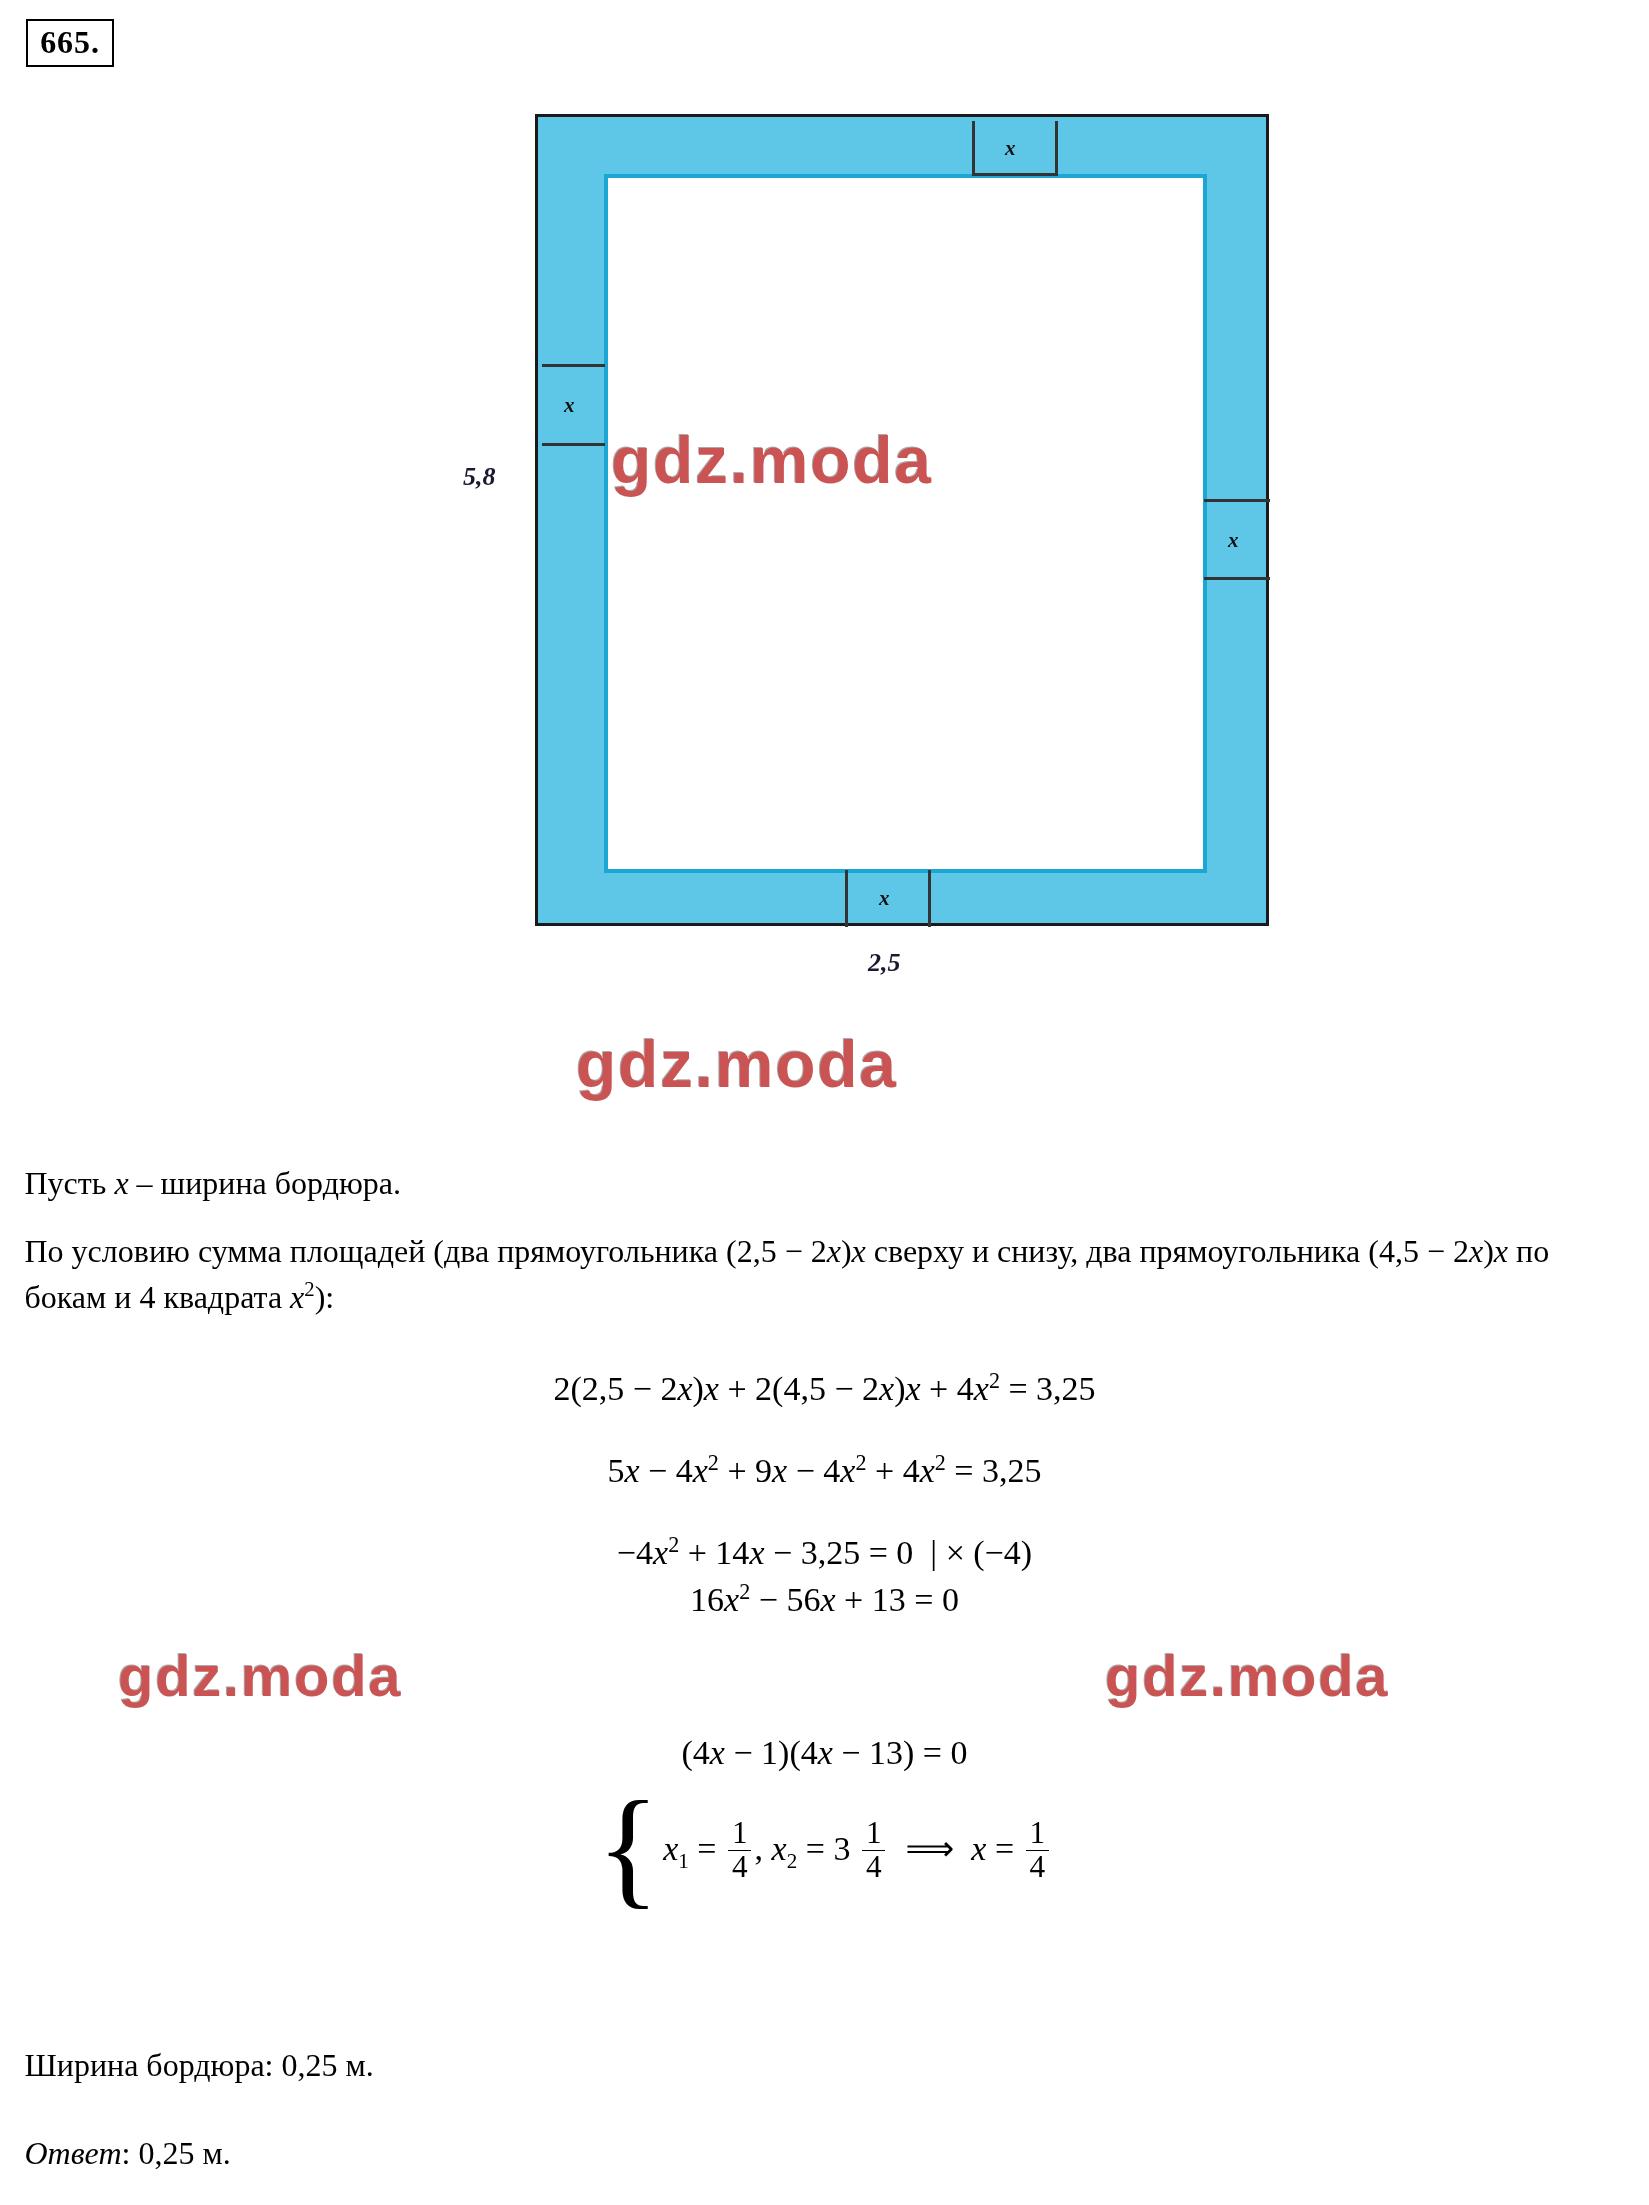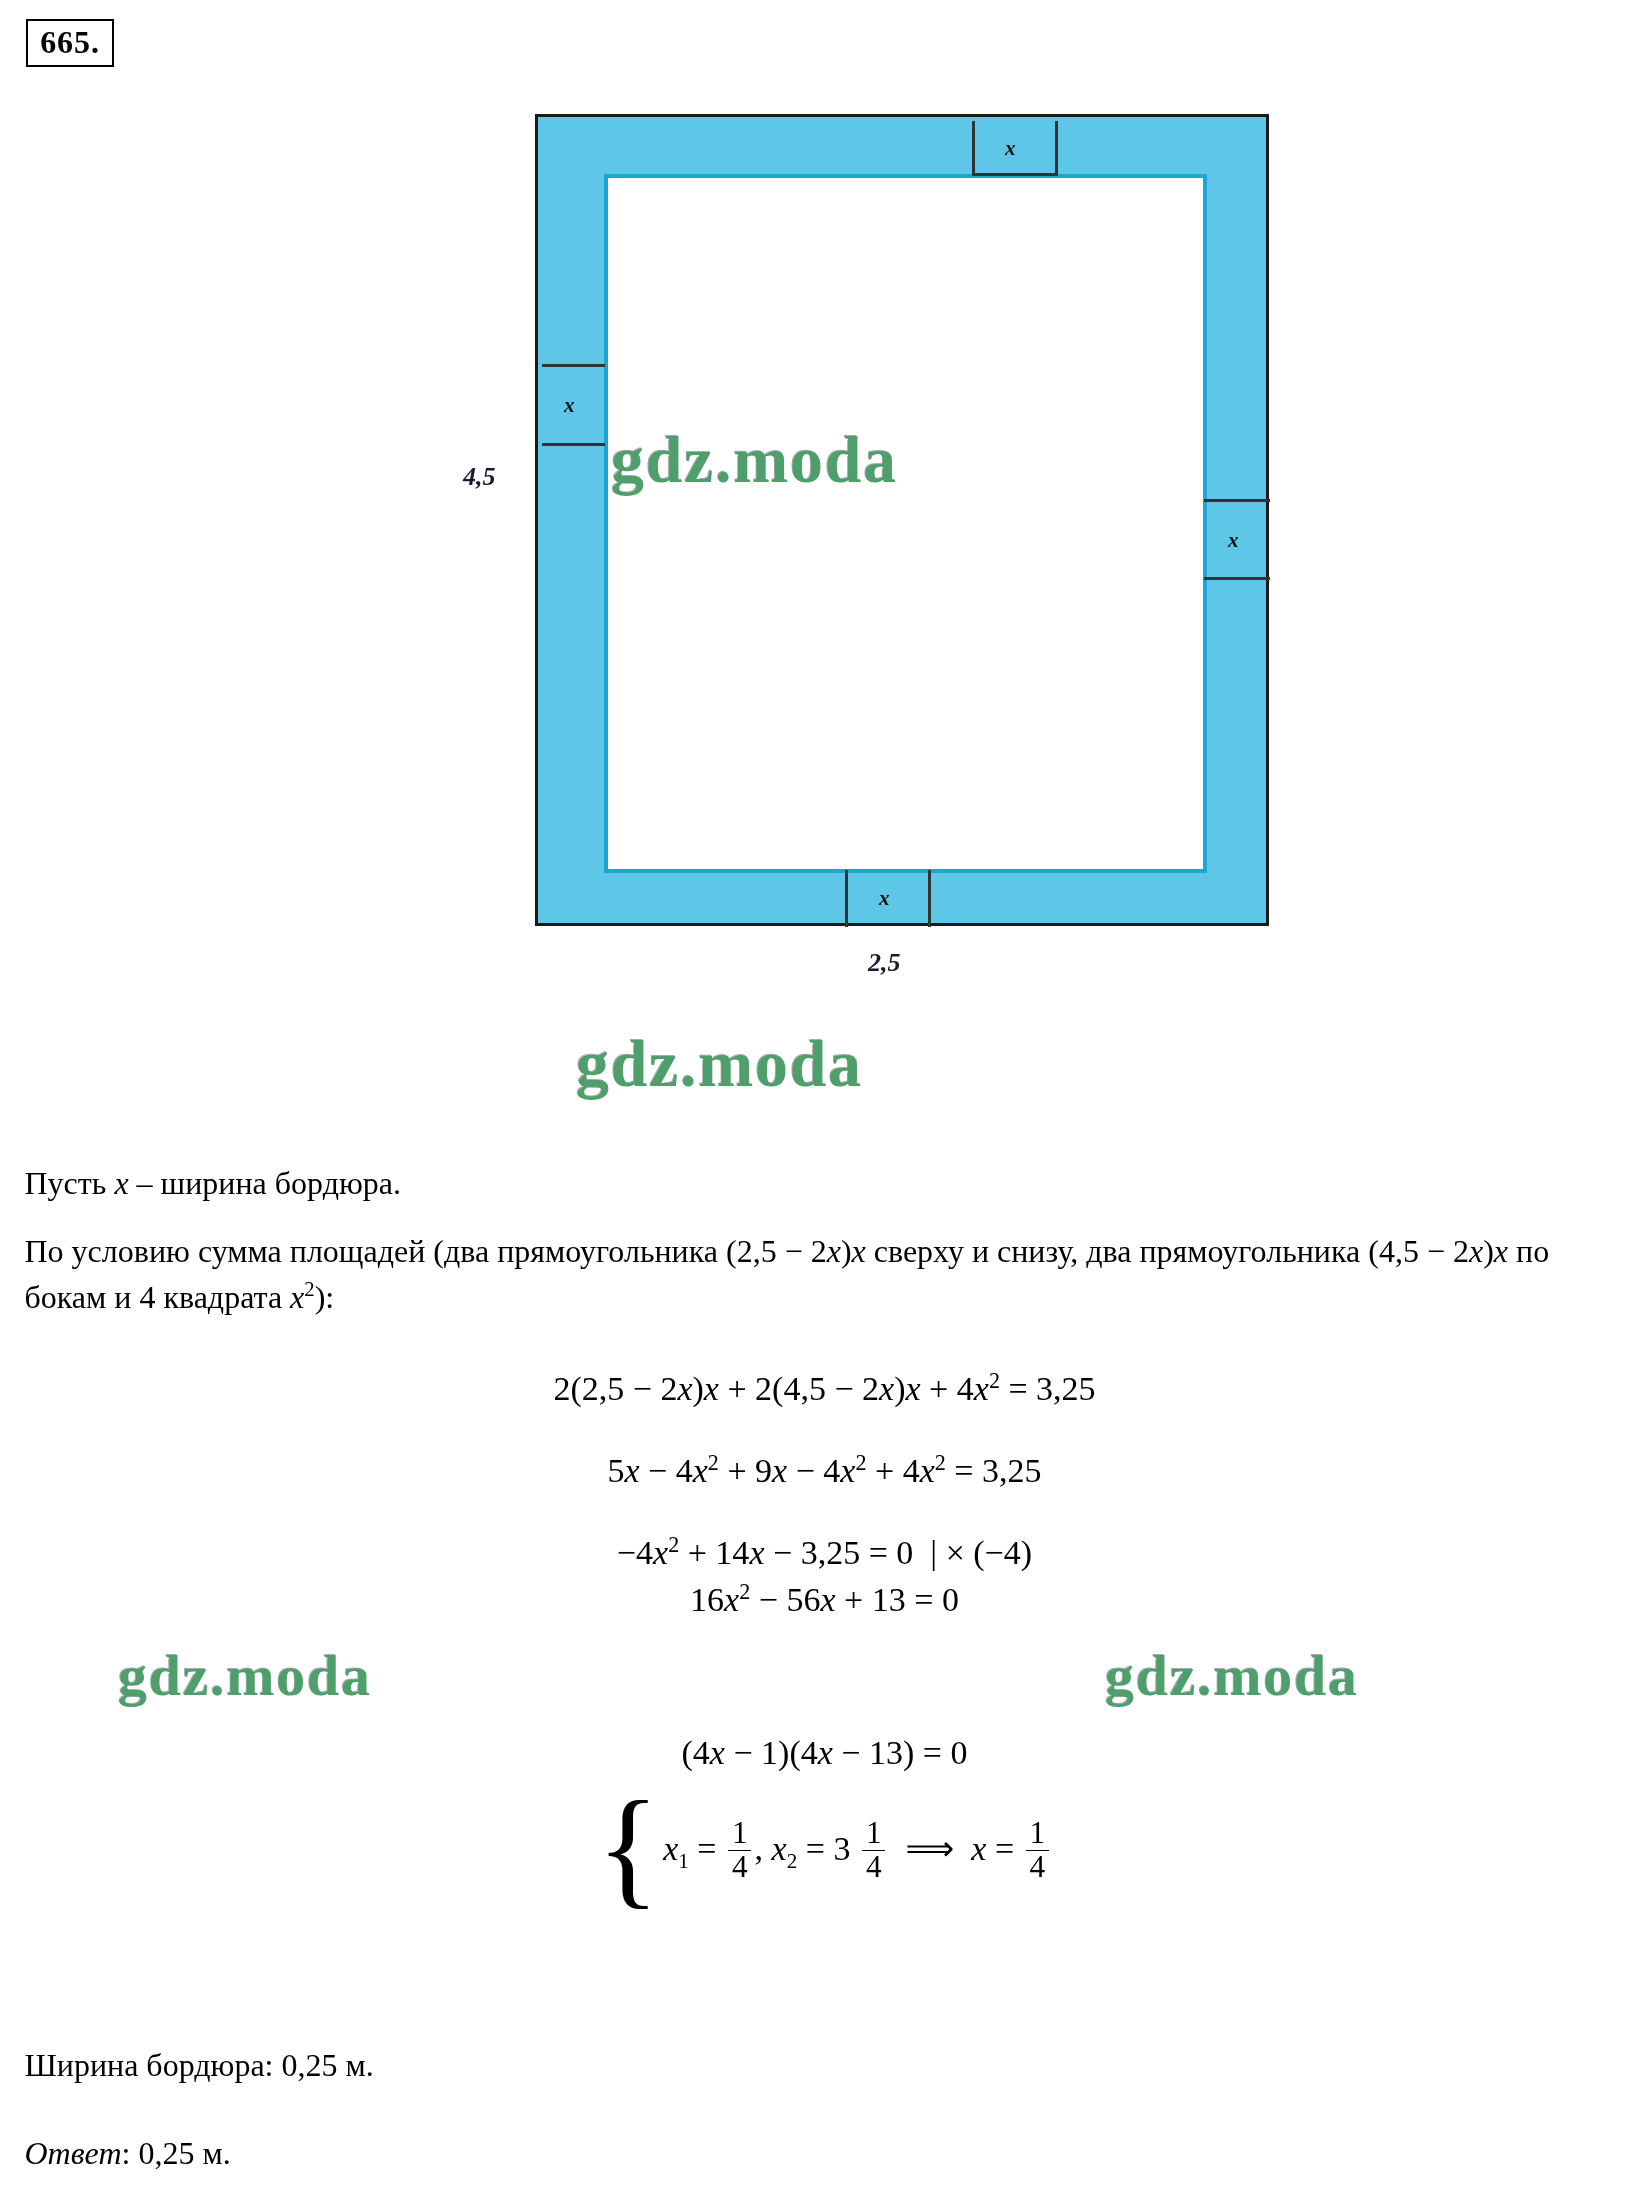--- a/index.html
+++ b/index.html
@@ -100,23 +100,23 @@
   .tick-bot-l { left: 307px; top: 753px; width: 2.6px; height: 57px; }
   .tick-bot-r { left: 390px; top: 753px; width: 2.6px; height: 57px; }
   .x-bottom { left: 341px; top: 769px; }
 
   .label-45 { left: -75px; top: 345px; }
   .label-25 { left: 330px; top: 831px; }
 
   
   .wm {
     position: absolute;
-    font-family: Liberation Serif, serif;
-    font-weight: bold;
-    color: #15803d;
+    font-family: Liberation Sans, sans-serif;
+    font-weight: bold;
+    color: #b91c1c;
     opacity: 0.75;
     letter-spacing: 1.7px;
     white-space: nowrap;
     text-shadow: 1.7px 1.7px 0 #ffffff, -0.9px -0.9px 0 #8e8e8e;
     pointer-events: none;
   }
   .wm-1 { left: 611px; top: 422px; font-size: 66px; }
   .wm-2 { left: 576px; top: 1026px; font-size: 66px; }
   .wm-3 { left: 118px; top: 1642px; font-size: 58px; }
   .wm-4 { left: 1105px; top: 1642px; font-size: 58px; }
@@ -214,21 +214,21 @@
     <div class="xlabel x-left">x</div>
 
     <div class="tick tick-right-t"></div>
     <div class="tick tick-right-b"></div>
     <div class="xlabel x-right">x</div>
 
     <div class="tick tick-bot-l"></div>
     <div class="tick tick-bot-r"></div>
     <div class="xlabel x-bottom">x</div>
 
-    <div class="dim-label label-45">4,5</div>
+    <div class="dim-label label-45">5,8</div>
     <div class="dim-label label-25">2,5</div>
   </div>
 </div>
 
 <div class="wm wm-1">gdz.moda</div>
 <div class="wm wm-2">gdz.moda</div>
 <div class="wm wm-3">gdz.moda</div>
 <div class="wm wm-4">gdz.moda</div>
 
 <div class="para p1">

